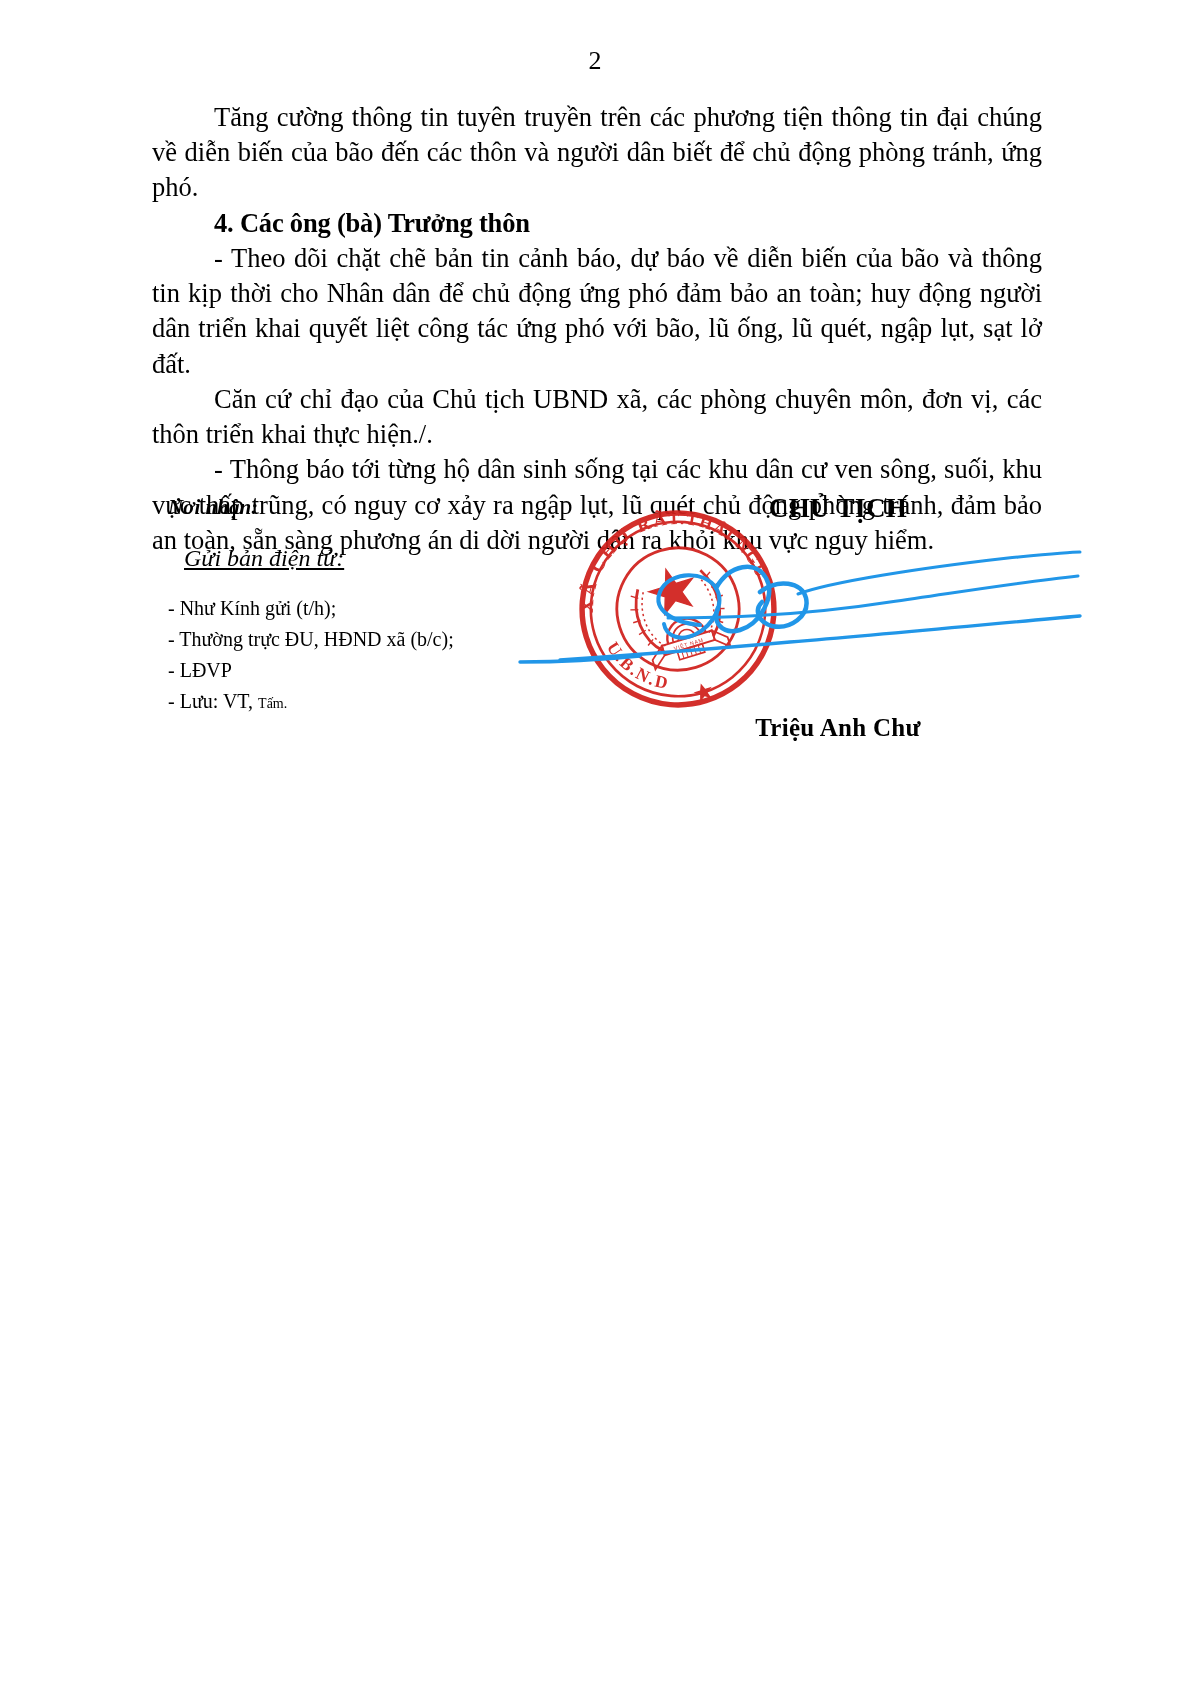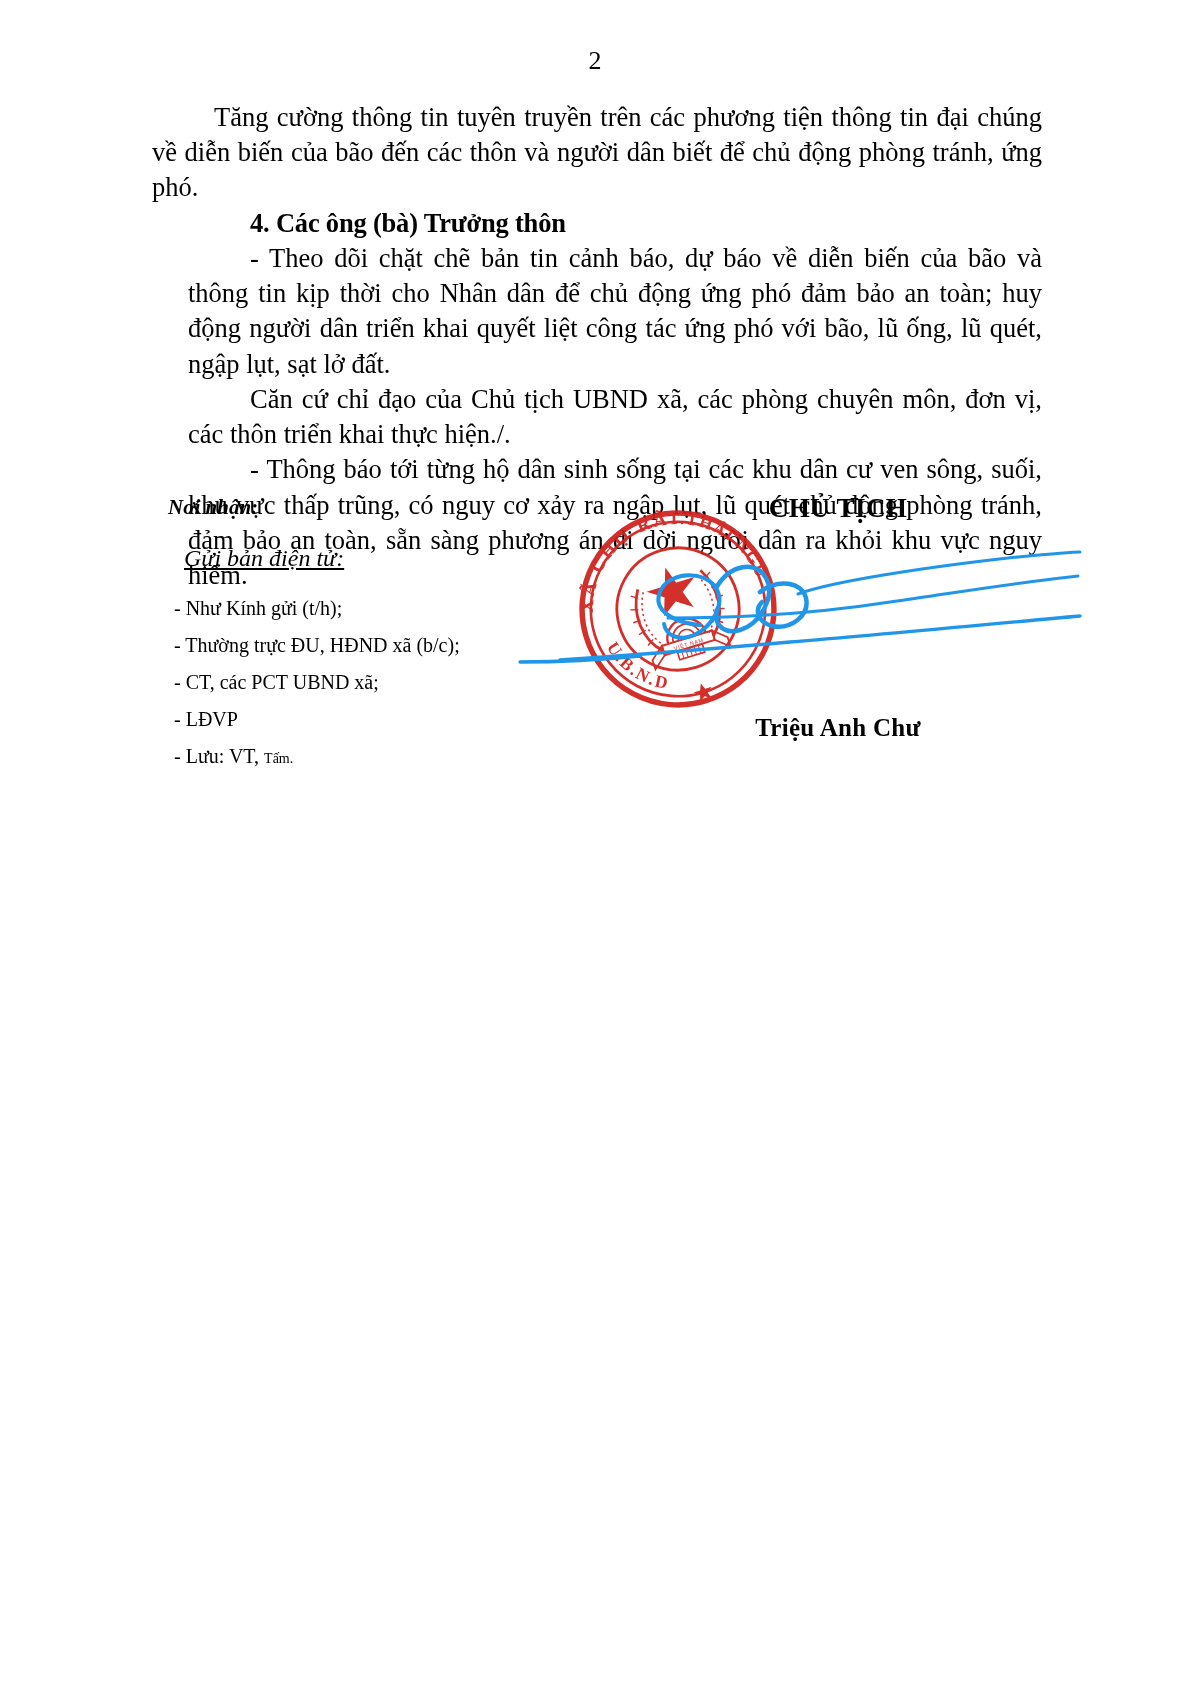--- a/index.html
+++ b/index.html
@@ -47,21 +47,21 @@
   }
   .para.dash {
     text-indent: 62px;
   }
   .para.heading {
     font-weight: bold;
     text-align: left;
     text-indent: 62px;
     letter-spacing: -0.2px;
   }
-  .para + .para { margin-top: 0px; margin-left: 36px; }
+  .para + .para { margin-top: 0px; }
 
   
   .recipients {
     position: absolute;
     left: 168px;
     top: 492px;
     width: 400px;
   }
   .recip-title {
     font-weight: bold;
@@ -73,21 +73,21 @@
   .recip-sub {
     font-style: italic;
     font-size: 24px;
     line-height: 1.55;
     margin: 16px;
     text-decoration: underline;
   }
   .recip-item {
     font-size: 20px;
     line-height: 1.55;
-    margin: 6px;
+    margin: 0;
     white-space: nowrap;
   }
   .recip-small {
     font-size: 14px;
   }
 
   
   .signer {
     position: absolute;
     left: 628px;
@@ -154,21 +154,20 @@
     <p class="para dash">- Theo dõi chặt chẽ bản tin cảnh báo, dự báo về diễn biến của bão và thông tin kịp thời cho Nhân dân để chủ động ứng phó đảm bảo an toàn; huy động người dân triển khai quyết liệt công tác ứng phó với bão, lũ ống, lũ quét, ngập lụt, sạt lở đất.</p>
     <p class="para">Căn cứ chỉ đạo của Chủ tịch UBND xã, các phòng chuyên môn, đơn vị, các thôn triển khai thực hiện./.</p>
     <p class="para dash">- Thông báo tới từng hộ dân sinh sống tại các khu dân cư ven sông, suối, khu vực thấp trũng, có nguy cơ xảy ra ngập lụt, lũ quét chủ động phòng tránh, đảm bảo an toàn, sẵn sàng phương án di dời người dân ra khỏi khu vực nguy hiểm.</p>
   </div>
 
   <div class="recipients">
     <div class="recip-title">Nơi nhận:</div>
     <div class="recip-sub">Gửi bản điện tử:</div>
     <div class="recip-item">- Như Kính gửi (t/h);</div>
     <div class="recip-item">- Thường trực ĐU, HĐND xã (b/c);</div>
-    <div class="recip-item">- CT, các PCT UBND xã;</div>
     <div class="recip-item">- LĐVP</div>
     <div class="recip-item"><span>- Lưu: VT,</span> <span class="recip-small">Tấm.</span></div>
   </div>
 
   <div class="signer">
     <div class="signer-title">CHỦ TỊCH</div>
   </div>
 
   <div class="seal">
     <svg viewBox="0 0 200 200" xmlns="http://www.w3.org/2000/svg">

